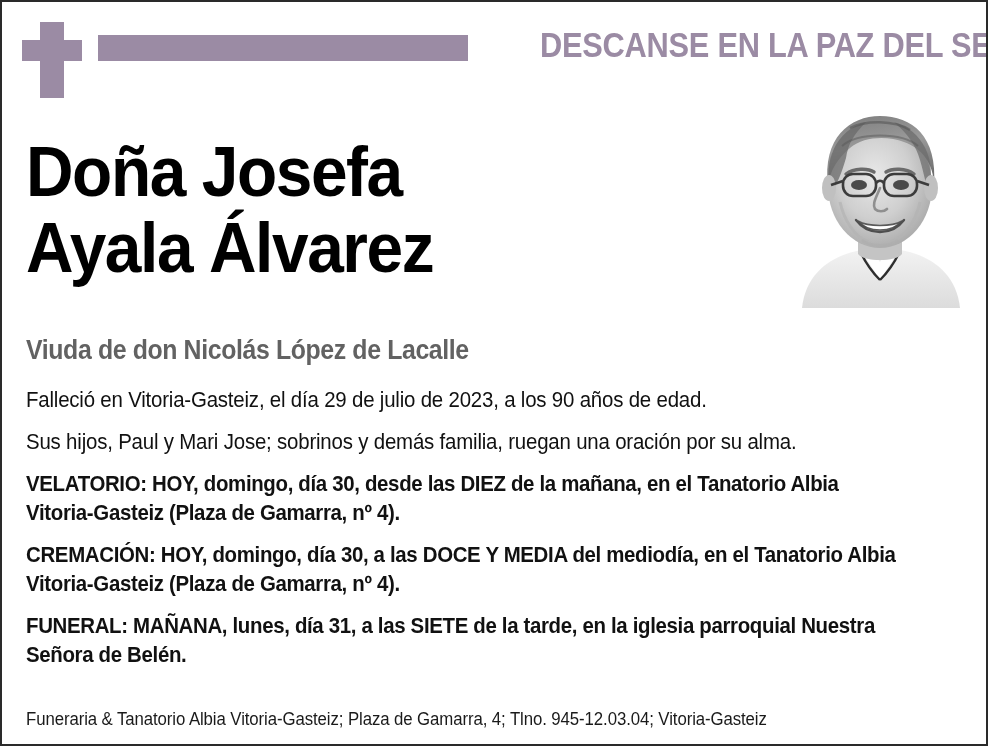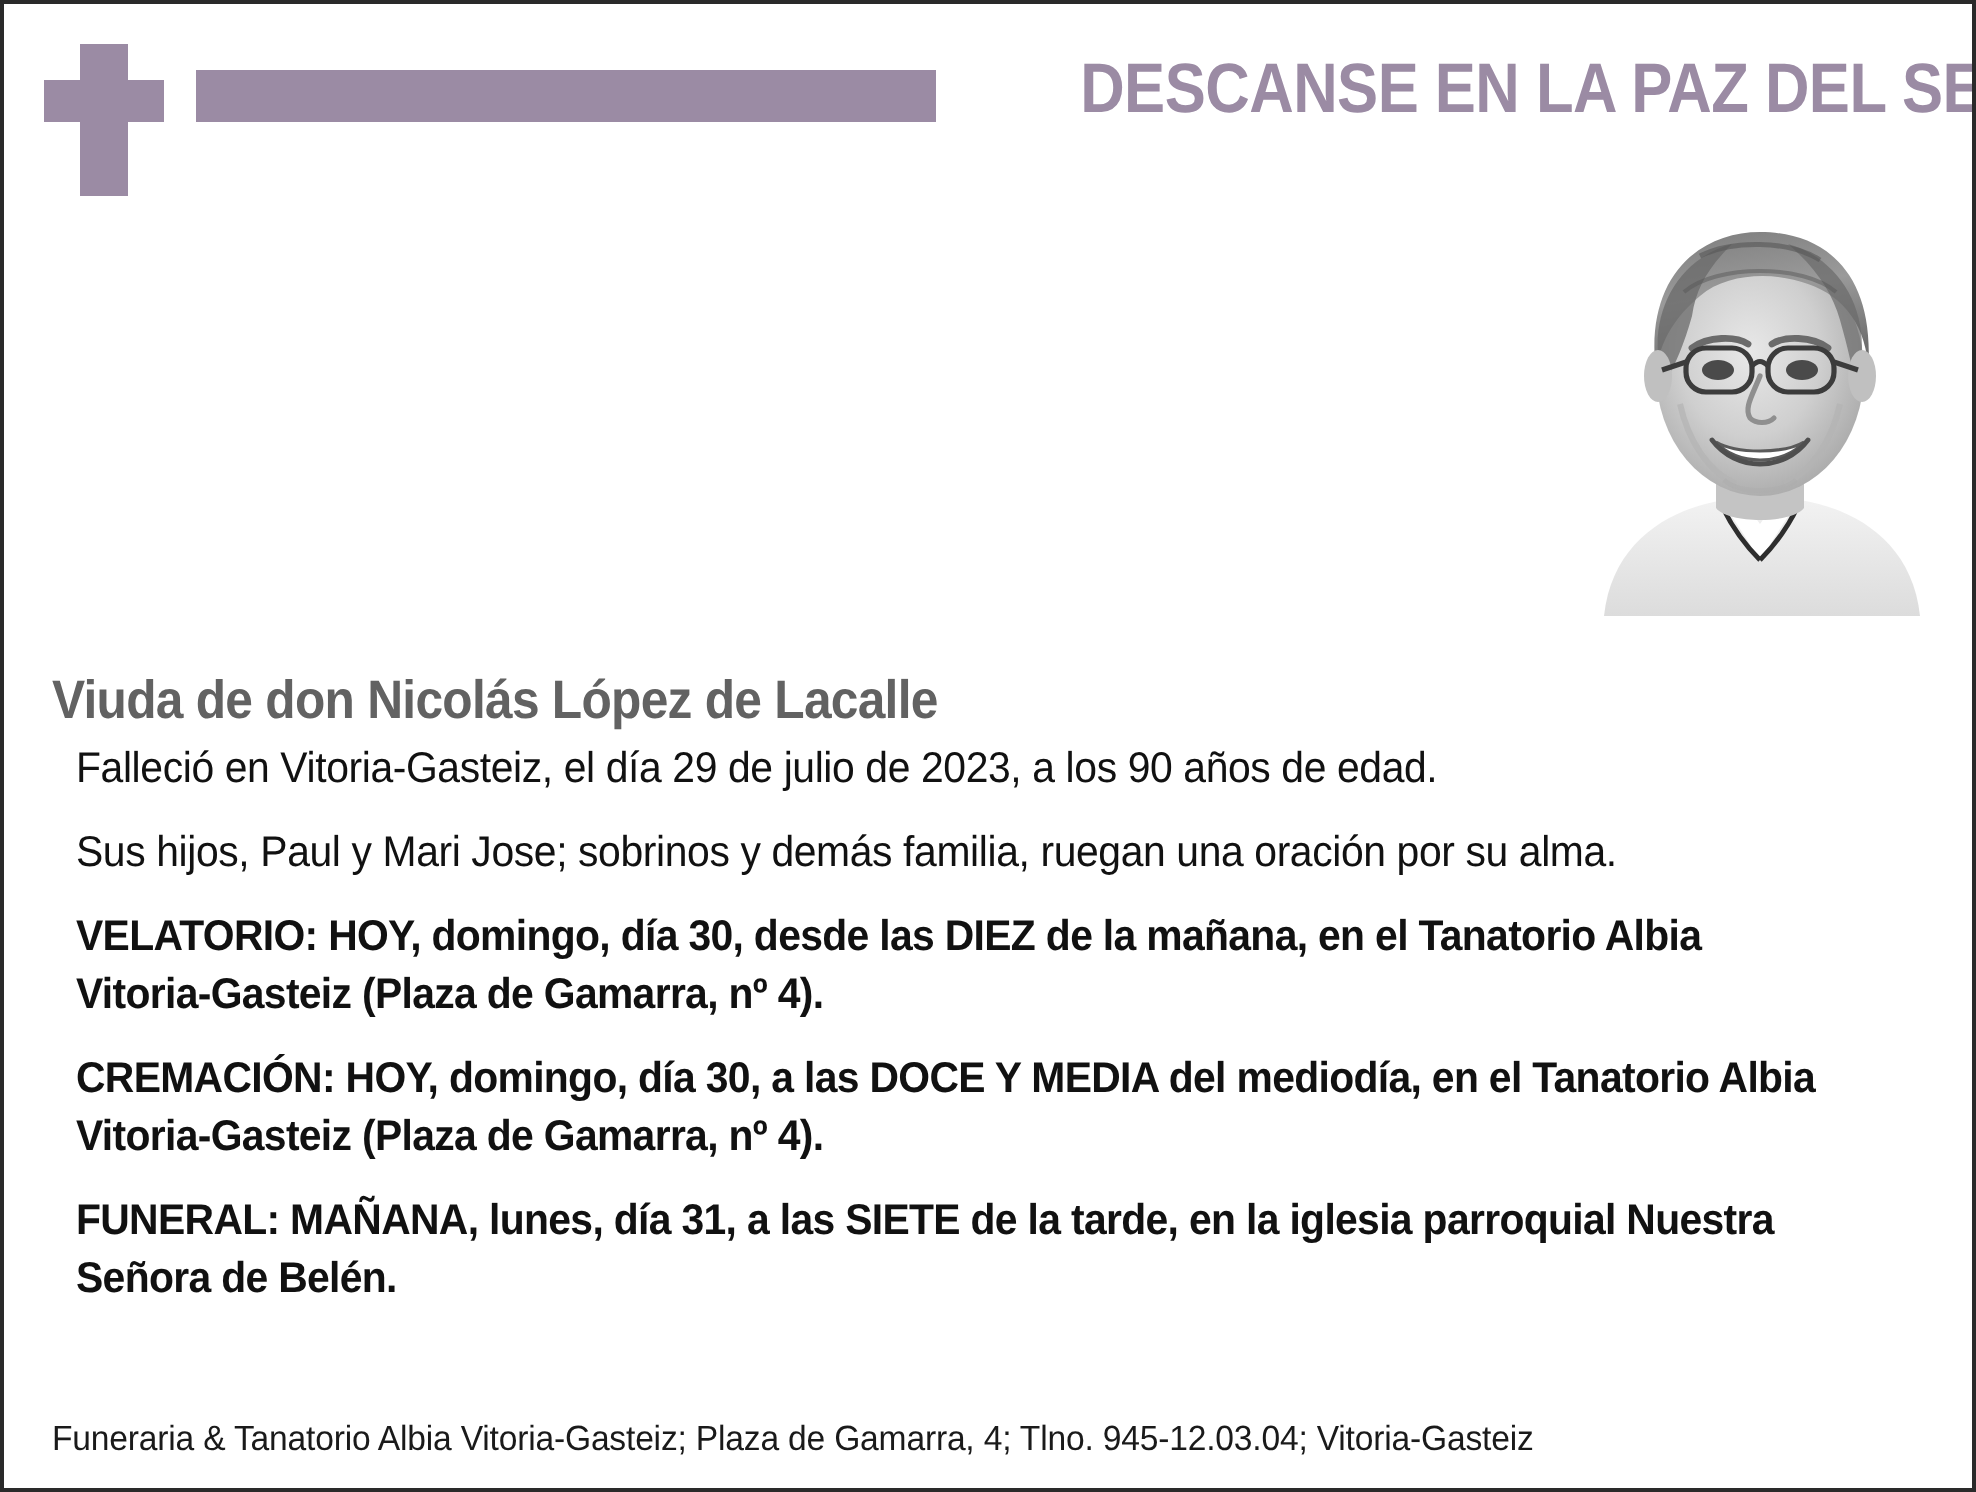--- a/index.html
+++ b/index.html
@@ -118,23 +118,22 @@
     letter-spacing: -0.4px;
     transform: scaleX(0.92);
     transform-origin: left center;
     white-space: nowrap;
   }
 
   
   .body-block {
     position: absolute;
     left: 24px;
-    top: 368px;
+    top: 384px;
     width: 930px;
-    margin-left: 12px;
   }
   .para {
     color: #111111;
     font-size: 21.5px;
     line-height: 29px;
     letter-spacing: -0.2px;
     transform: scaleX(0.95);
     transform-origin: left top;
     margin-bottom: 13px;
   }
@@ -226,20 +225,24 @@
 
       <path d="M66 119 C76 131, 100 131, 110 119 C100 125, 76 125, 66 119 Z" fill="#ffffff" stroke="#5a5a5a" stroke-width="1.6"></path>
       <path d="M64 118 C76 134, 100 134, 112 118" fill="none" stroke="#4f4f4f" stroke-width="2.4" stroke-linecap="round"></path>
 
       <path d="M48 100 C52 118, 62 134, 76 140" fill="none" stroke="#b4b4b4" stroke-width="3" opacity="0.7"></path>
       <path d="M128 100 C124 118, 114 134, 100 140" fill="none" stroke="#b4b4b4" stroke-width="3" opacity="0.7"></path>
       <path d="M70 138 C78 145, 98 145, 106 138" fill="none" stroke="#adadad" stroke-width="2.4" opacity="0.6"></path>
     </svg>
   </div>
 
+  <div class="name-block">
+    <div class="name-line">Doña Josefa</div>
+    <div class="name-line">Ayala Álvarez</div>
+  </div>
 
   <div class="subtitle">Viuda de don Nicolás López de Lacalle</div>
 
   <div class="body-block">
     <div class="para">Falleció en Vitoria-Gasteiz, el día 29 de julio de 2023, a los 90 años de edad.</div>
     <div class="para">Sus hijos, Paul y Mari Jose; sobrinos y demás familia, ruegan una oración por su alma.</div>
     <div class="para bold">VELATORIO: HOY, domingo, día 30, desde las DIEZ de la mañana, en el Tanatorio Albia Vitoria-Gasteiz (Plaza de Gamarra, nº 4).</div>
     <div class="para bold">CREMACIÓN: HOY, domingo, día 30, a las DOCE Y MEDIA del mediodía, en el Tanatorio Albia Vitoria-Gasteiz (Plaza de Gamarra, nº 4).</div>
     <div class="para bold last">FUNERAL: MAÑANA, lunes, día 31, a las SIETE de la tarde, en la iglesia parroquial Nuestra Señora de Belén.</div>
   </div>

